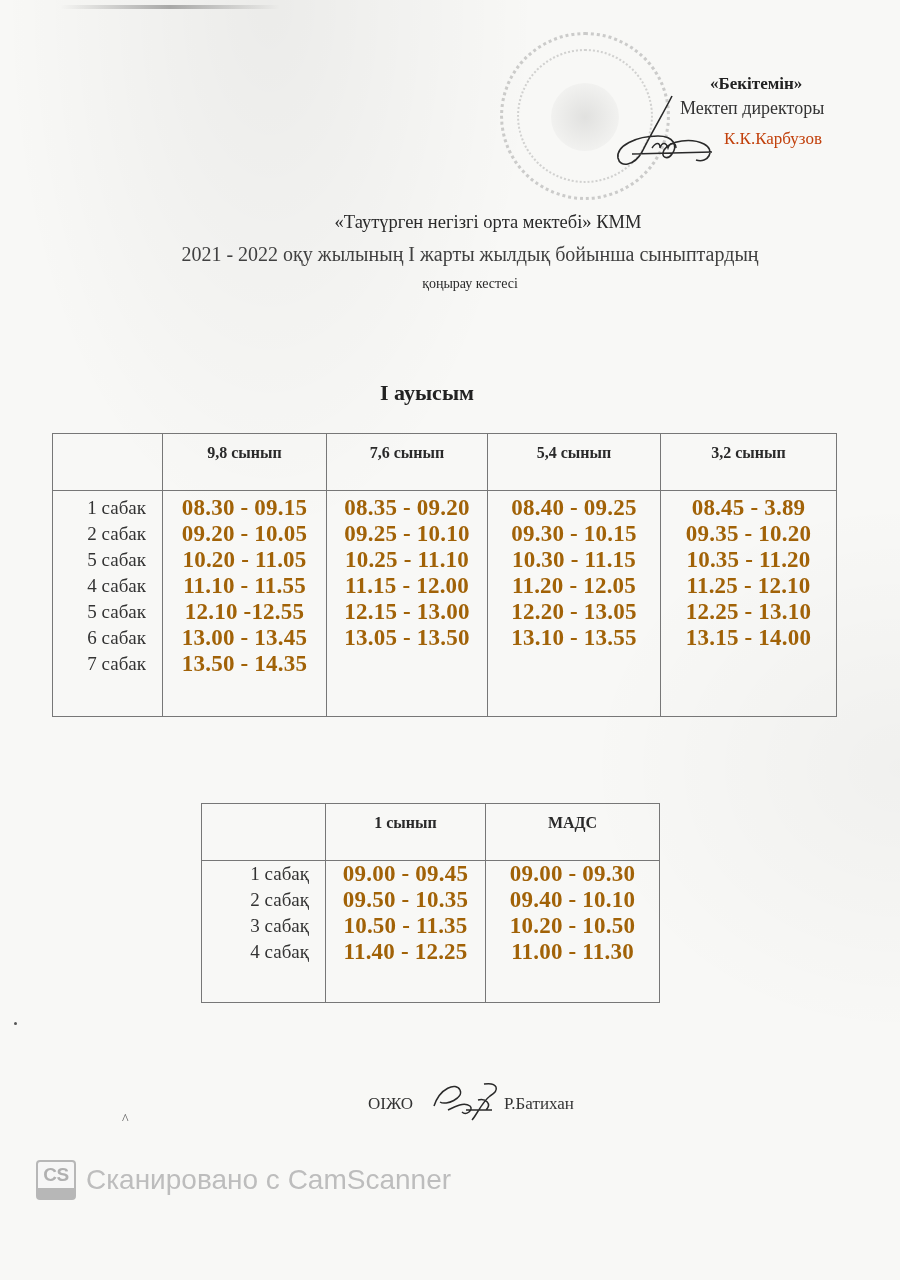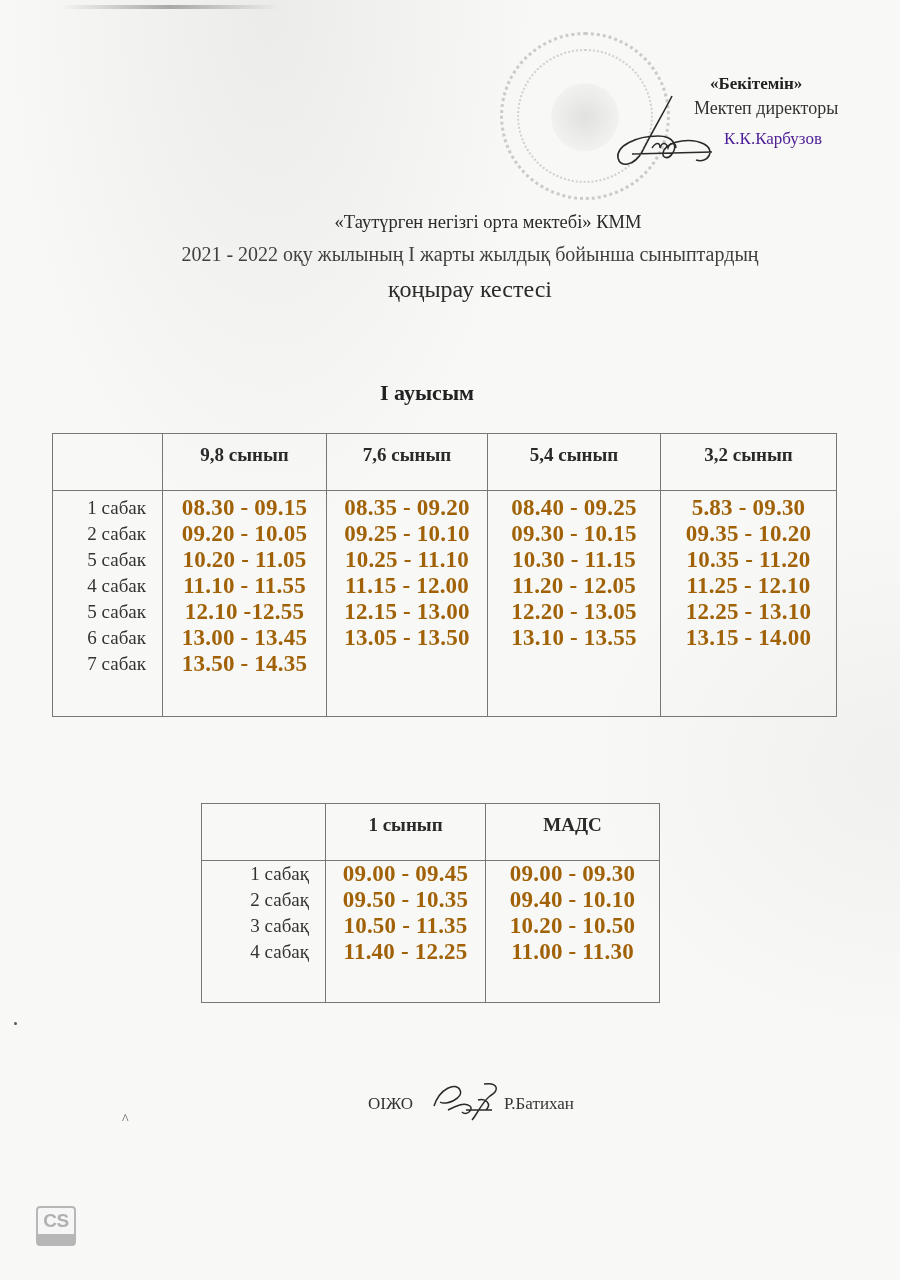--- a/index.html
+++ b/index.html
@@ -33,54 +33,54 @@
     border-radius: 50%; border: 2px dotted rgba(120,120,120,0.3);
   }
   .stamp::after {
     content: ""; position: absolute; left: 48px; top: 48px; width: 68px; height: 68px;
     border-radius: 50%; background: radial-gradient(circle, rgba(120,120,120,0.18), rgba(120,120,120,0.05) 70%, transparent);
   }
   .approve-title {
     position: absolute; left: 710px; top: 74px; font-size: 17px; font-weight: bold; color: #222;
   }
   .approve-role {
-    position: absolute; left: 680px; top: 98px; font-size: 18px; color: #333; margin-left: 14px;
+    position: absolute; left: 680px; top: 98px; font-size: 18px; color: #333;
   }
   .approve-name {
-    position: absolute; left: 724px; top: 129px; font-size: 17px; color: #4c1d95;
+    position: absolute; left: 724px; top: 129px; font-size: 17px; color: #c2410c;
   }
   .signature1 { position: absolute; left: 612px; top: 92px; width: 110px; height: 80px; }
 
   
   .school-name {
     position: absolute; left: 0; width: 900px; top: 212px; text-align: center;
     font-size: 18.5px; color: #2a2a2a; padding-left: 40px; box-sizing: border-box; margin-left: 18px;
   }
   .doc-title-line1 {
     position: absolute; left: 0; width: 900px; top: 243px; text-align: center;
     font-size: 20px; color: #404040; padding-left: 40px; box-sizing: border-box;
   }
   .doc-title-line2 {
     position: absolute; left: 0; width: 900px; top: 276px; text-align: center;
-    font-size: 24px; color: #2a2a2a; padding-left: 40px; box-sizing: border-box;
+    font-size: 14px; color: #2a2a2a; padding-left: 40px; box-sizing: border-box;
   }
   .shift-title {
     position: absolute; left: 380px; top: 380px; font-size: 22px; font-weight: bold; color: #222;
   }
 
   
   .sched {
     position: absolute; border-collapse: collapse; table-layout: fixed;
     font-family: "Liberation Serif", "DejaVu Serif", serif;
   }
   .sched td, .sched th {
     border: 1.5px solid #777; padding: 0; vertical-align: top;
   }
   .sched th {
-    font-weight: bold; font-size: 19px; color: #2a2a2a; text-align: center;
+    font-weight: bold; font-size: 16px; color: #2a2a2a; text-align: center;
     padding-top: 10px;
   }
   .sched .labels-cell { text-align: right; padding-right: 16px; }
   .sched .times-cell { text-align: center; }
   .line { display: block; height: 26px; line-height: 26px; white-space: nowrap; }
   .lesson-label { font-size: 19px; color: #333; }
   .time-val { font-size: 23px; font-weight: bold; color: #a16207; letter-spacing: 0.2px; }
 
   #table1 { left: 52px; top: 433px; width: 784px; height: 284px; }
   #table1 .hdr-row { height: 57px; }
@@ -96,21 +96,21 @@
   }
   .footer-role { position: absolute; left: 0; top: 4px; }
   .footer-name { position: absolute; left: 136px; top: 4px; white-space: nowrap; }
   .signature2 { position: absolute; left: 58px; top: -14px; width: 80px; height: 50px; }
 
   .dot-mark { position: absolute; left: 14px; top: 1022px; width: 3px; height: 3px; background: #555; border-radius: 50%; }
   .caret-mark { position: absolute; left: 122px; top: 1112px; font-size: 14px; color: #555; }
 
   
   .watermark {
-    position: absolute; left: 36px; top: 1206px; display: flex; align-items: center; gap: 10px;
+    position: absolute; left: 36px; top: 1160px; display: flex; align-items: center; gap: 10px;
   }
   .cs-logo {
     width: 40px; height: 40px; border-radius: 4px; background: #b7b7b7; position: relative;
     box-sizing: border-box; border: 2px solid #b7b7b7;
   }
   .cs-logo-inner {
     position: absolute; left: 0; top: 0; right: 0; height: 26px; background: #f6f6f6;
     border-radius: 2px 2px 0 0;
     font-family: "Liberation Sans", "DejaVu Sans", sans-serif; font-weight: bold;
     font-size: 19px; color: #b0b0b0; line-height: 26px; text-align: center; letter-spacing: -0.5px;
@@ -185,21 +185,21 @@
     </td>
     <td class="times-cell">
       <span class="line time-val">08.40 - 09.25</span>
       <span class="line time-val">09.30 - 10.15</span>
       <span class="line time-val">10.30 - 11.15</span>
       <span class="line time-val">11.20 - 12.05</span>
       <span class="line time-val">12.20 - 13.05</span>
       <span class="line time-val">13.10 - 13.55</span>
     </td>
     <td class="times-cell">
-      <span class="line time-val">5.83 - 09.30</span>
+      <span class="line time-val">08.45 - 3.89</span>
       <span class="line time-val">09.35 - 10.20</span>
       <span class="line time-val">10.35 - 11.20</span>
       <span class="line time-val">11.25 - 12.10</span>
       <span class="line time-val">12.25 - 13.10</span>
       <span class="line time-val">13.15 - 14.00</span>
     </td>
   </tr>
 </tbody>
   </table>
 
@@ -247,13 +247,14 @@
   </svg>
   <span class="footer-name">Р.Батихан</span>
 </div>
 
 <div class="caret-mark">^</div>
 
 <div class="watermark">
   <div class="cs-logo">
     <div class="cs-logo-inner">CS</div>
   </div>
+  <span class="watermark-text">Сканировано с CamScanner</span>
 </div>
 
 </body></html>

